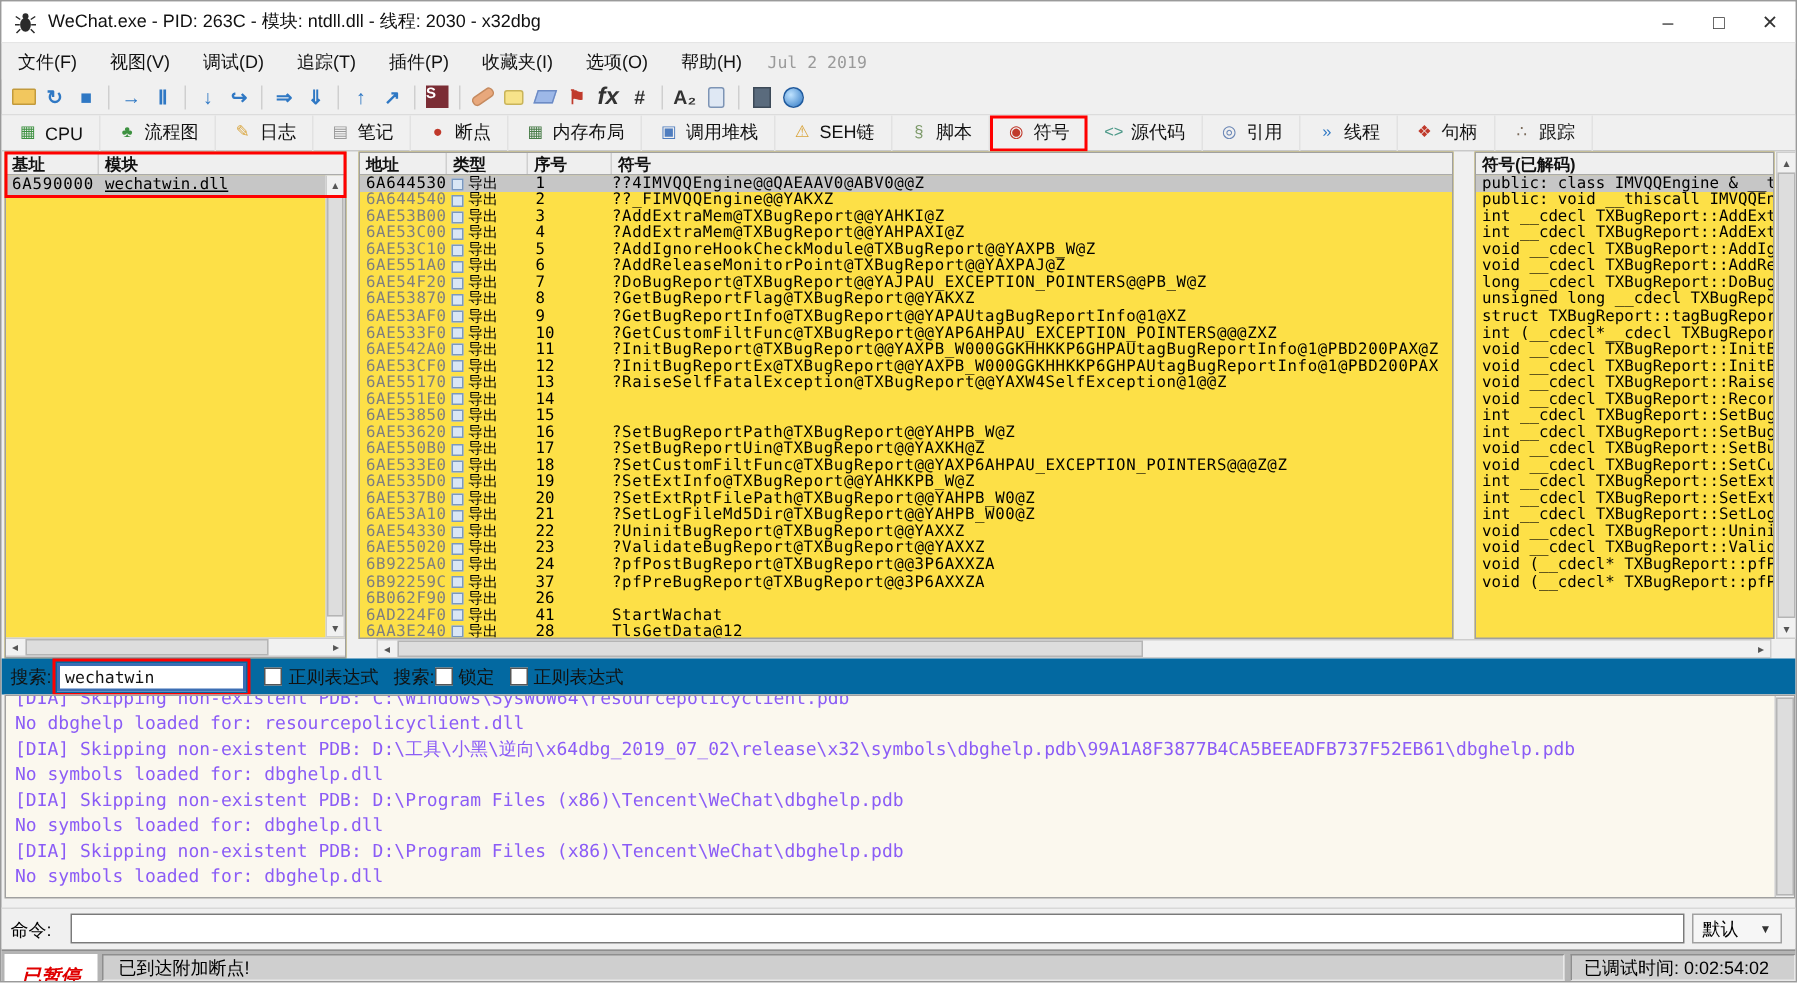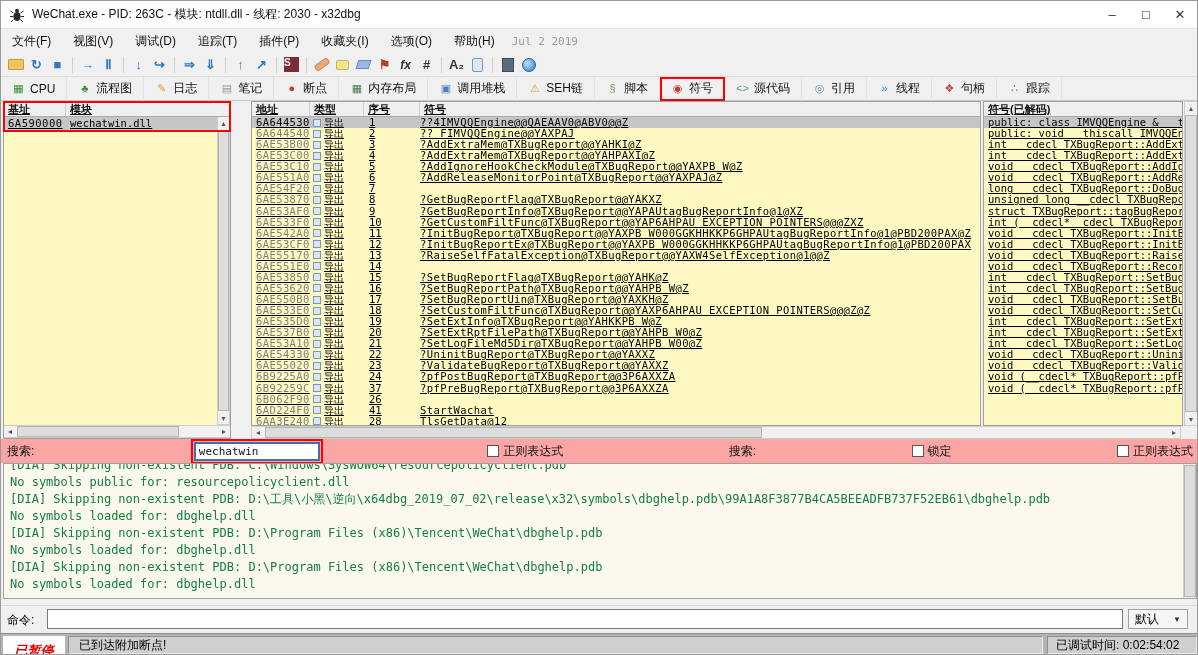--- a/index.html
+++ b/index.html
@@ -18,39 +18,39 @@
   .builddate{font-family:"DejaVu Sans Mono",monospace;font-size:11px;color:#9a9a9a;margin-left:6px;}
   
   .toolbar{position:absolute;left:0;top:52px;right:0;height:24px;display:flex;align-items:center;padding-left:4px;border-bottom:1px solid #dcdcdc;}
   .tbtn{min-width:19px;height:19px;display:flex;align-items:center;justify-content:center;font-size:13px;font-weight:bold;margin:0 1px;}
   .tsep{width:1px;height:16px;background:#cfcfcf;margin:0 4px;}
   .ico-folder{width:16px;height:11px;background:#f2c75e;border:1px solid #c29a3c;border-radius:1px;}
   .ico-s{background:#7b2d35;color:#fff !important;width:15px;height:15px;font-size:10px;min-width:15px;}
   .ico-patch{width:16px;height:7px;background:#e8a87c;border:1px solid #c58a5f;border-radius:3px;transform:rotate(-35deg);}
   .ico-comment{width:13px;height:10px;background:#f7e38a;border:1px solid #c9b45a;border-radius:2px;}
   .ico-label{width:13px;height:9px;background:#9db8e8;border:1px solid #6d8bc4;transform:skewX(-18deg);}
-  .ico-fx{font-style:italic;font-size:12px;color:#333;}
+  .ico-fx{font-style:italic;font-size:16px;color:#333;}
   .ico-device{width:11px;height:14px;background:#dfe8f4;border:1px solid #7d94b5;border-radius:2px;}
   .ico-calc{width:12px;height:14px;background:#5a6b7d;border:1px solid #3d4a58;}
   .ico-globe{width:14px;height:14px;border-radius:50%;background:radial-gradient(circle at 35% 35%,#bfe3ff,#2f78c4);border:1px solid #1f5a9e;}
   
   .tabbar{position:absolute;left:0;top:76px;right:0;height:24px;display:flex;align-items:center;background:#f0f0f0;border-bottom:1px solid #c8c8c8;}
   .tab{display:flex;align-items:center;gap:5px;height:24px;padding:0 11px;font-size:12px;color:#111;border-right:1px solid #e2e2e2;}
   .tab-ico{min-width:13px;text-align:center;font-size:11px;line-height:1;}
   .annotated{outline:2px solid #ff0000;outline-offset:-2px;}
   
-  .panel{position:absolute;background:#fef9c3;border:1px solid #a0a0a0;text-decoration:underline;}
+  .panel{position:absolute;background:#fde047;border:1px solid #a0a0a0;}
   .hdr{display:flex;height:15px;background:#efefef;border-bottom:1px solid #ababab;font-size:11px;font-weight:bold;color:#111;}
   .hcell{display:flex;align-items:center;padding-left:4px;border-right:1px solid #cfcfcf;height:100%;overflow:hidden;white-space:nowrap;}
   .modules-panel{left:2px;top:100px;width:228px;height:338px;}
   .mrow{display:flex;height:13px;line-height:13px;font-family:"DejaVu Sans Mono",monospace;font-size:10.5px;background:#c6c6c6;white-space:pre;}
   .mc1{width:62px;padding-left:4px;letter-spacing:.5px;flex:none;}
   .mc2{flex:1;padding-left:4px;text-decoration:underline;overflow:hidden;}
   .ann-box{position:absolute;border:2px solid #ff0000;pointer-events:none;z-index:6;}
-  .symbols-panel{left:250px;top:100px;width:730px;height:325px;overflow:hidden;}
+  .symbols-panel{left:238px;top:100px;width:730px;height:325px;overflow:hidden;}
   .srow{display:flex;height:11.07px;line-height:11.07px;font-family:"DejaVu Sans Mono",monospace;font-size:10.5px;letter-spacing:.4px;white-space:pre;overflow:hidden;}
   .sel{background:#c6c6c6;}
   .c-addr{width:58px;padding-left:4px;flex:none;overflow:hidden;}
   .dim{color:#7f7f7f;}
   .c-type{width:54px;flex:none;display:flex;align-items:center;gap:3px;padding-left:3px;font-family:"Liberation Sans",sans-serif;font-size:10px;letter-spacing:0;}
   .exp-ico{width:8px;height:8px;background:#d9e6f5;border:1px solid #7a98c0;flex:none;}
   .c-ord{width:56px;flex:none;padding-left:5px;letter-spacing:0;}
   .c-sym{flex:1;overflow:hidden;}
   .decoded-panel{left:982px;top:100px;width:200px;height:325px;overflow:hidden;}
   .drow{height:11.07px;line-height:11.07px;font-family:"DejaVu Sans Mono",monospace;font-size:10.5px;white-space:pre;overflow:hidden;padding-left:4px;}
@@ -58,32 +58,32 @@
   .sb{position:absolute;background:#f1f1f1;border:1px solid #cdcdcd;display:flex;align-items:stretch;}
   .sb-h{flex-direction:row;}
   .sb-v{flex-direction:column;}
   .sb .arr{flex:none;display:flex;align-items:center;justify-content:center;font-size:8px;color:#555;width:12px;height:11px;}
   .sb-v .arr{width:100%;height:12px;}
   .sb .track{flex:1;position:relative;}
   .sb .thumb{position:absolute;background:#dddddd;border:1px solid #b5b5b5;}
   .sb-h .thumb{top:0;bottom:0;}
   .sb-v .thumb{left:0;right:0;}
   
-  .searchrow{position:absolute;left:0;top:438px;right:0;height:24px;display:flex;align-items:center;background:#fca5a5;font-size:12px;justify-content:space-between;}
+  .searchrow{position:absolute;left:0;top:438px;right:0;height:24px;display:flex;align-items:center;background:#0369a1;font-size:12px;}
   .lbl{color:#111;white-space:nowrap;}
   .txt{height:19px;border:1px solid #7a7a7a;background:#fff;font-family:"DejaVu Sans Mono",monospace;font-size:11px;padding:0 3px;color:#111;}
   .search-input{width:126px;margin-left:4px;border:2px solid #3c6eb4;outline:2px solid #ff0000;outline-offset:1px;}
   .filter-input{flex:1;margin:0 6px 0 4px;font-family:"Liberation Sans",sans-serif;font-size:12px;}
   .filter-input::placeholder{color:#9a9a9a;}
   .cb{width:12px;height:12px;background:#fff;border:1px solid #555;flex:none;margin-right:4px;}
   .cbgroup{display:flex;align-items:center;margin-right:10px;}
   
   .logarea{position:absolute;left:2px;top:462px;width:1194px;height:136px;background:#fbf8ee;border:1px solid #a0a0a0;overflow:hidden;}
   .loglines{margin-top:-7px;padding-left:6px;}
-  .logline{font-family:"DejaVu Sans Mono",monospace;font-size:12px;line-height:17px;white-space:pre;color:#15803d;}
+  .logline{font-family:"DejaVu Sans Mono",monospace;font-size:12px;line-height:17px;white-space:pre;color:#8b5cf6;}
   .log-sb{right:0;top:0;width:13px;height:100%;border:none;border-left:1px solid #cdcdcd;}
   
   .cmdrow{position:absolute;left:0;top:604px;right:0;height:27px;background:#f0f0f0;border-top:1px solid #d8d8d8;}
   .cmd-label{position:absolute;left:6px;top:6px;font-size:12px;}
   .cmd-input{position:absolute;left:46px;top:3px;width:1076px;height:20px;}
   .combo{position:absolute;left:1127px;top:3px;width:60px;height:20px;border:1px solid #a0a0a0;background:#f6f6f6;display:flex;align-items:center;justify-content:space-between;padding:0 6px;font-size:12px;}
   .combo .arr{font-size:8px;color:#333;}
   
   .statusbar{position:absolute;left:0;top:632px;right:0;height:23px;background:#b4b4b4;border-top:1px solid #8e8e8e;}
   .paused{position:absolute;left:2px;top:2px;width:62px;height:30px;background:#ffffff;color:#e00000;font-weight:bold;font-size:13px;display:flex;align-items:center;justify-content:center;font-style:italic;}
@@ -291,34 +291,34 @@
 
   <div class="panel symbols-panel">
     <div class="hdr">
       <span class="hcell" style="width:58px;">地址</span>
       <span class="hcell" style="width:54px;">类型</span>
       <span class="hcell" style="width:56px;">序号</span>
       <span class="hcell" style="flex:1;border-right:none;">符号</span>
     </div>
     <div id="symbol-rows">
         <div class="srow sel"><span class="c-addr">6A644530</span><span class="c-type"><span class="exp-ico"></span><span>导出</span></span><span class="c-ord">1</span><span class="c-sym">??4IMVQQEngine@@QAEAAV0@ABV0@@Z</span></div>
-        <div class="srow"><span class="c-addr dim">6A644540</span><span class="c-type"><span class="exp-ico"></span><span>导出</span></span><span class="c-ord">2</span><span class="c-sym">??_FIMVQQEngine@@YAXPAJ</span></div>
+        <div class="srow"><span class="c-addr dim">6A644540</span><span class="c-type"><span class="exp-ico"></span><span>导出</span></span><span class="c-ord">2</span><span class="c-sym">??_FIMVQQEngine@@YAKXZ</span></div>
         <div class="srow"><span class="c-addr dim">6AE53B00</span><span class="c-type"><span class="exp-ico"></span><span>导出</span></span><span class="c-ord">3</span><span class="c-sym">?AddExtraMem@TXBugReport@@YAHKI@Z</span></div>
         <div class="srow"><span class="c-addr dim">6AE53C00</span><span class="c-type"><span class="exp-ico"></span><span>导出</span></span><span class="c-ord">4</span><span class="c-sym">?AddExtraMem@TXBugReport@@YAHPAXI@Z</span></div>
         <div class="srow"><span class="c-addr dim">6AE53C10</span><span class="c-type"><span class="exp-ico"></span><span>导出</span></span><span class="c-ord">5</span><span class="c-sym">?AddIgnoreHookCheckModule@TXBugReport@@YAXPB_W@Z</span></div>
         <div class="srow"><span class="c-addr dim">6AE551A0</span><span class="c-type"><span class="exp-ico"></span><span>导出</span></span><span class="c-ord">6</span><span class="c-sym">?AddReleaseMonitorPoint@TXBugReport@@YAXPAJ@Z</span></div>
-        <div class="srow"><span class="c-addr dim">6AE54F20</span><span class="c-type"><span class="exp-ico"></span><span>导出</span></span><span class="c-ord">7</span></div>
+        <div class="srow"><span class="c-addr dim">6AE54F20</span><span class="c-type"><span class="exp-ico"></span><span>导出</span></span><span class="c-ord">7</span><span class="c-sym">?DoBugReport@TXBugReport@@YAJPAU_EXCEPTION_POINTERS@@PB_W@Z</span></div>
         <div class="srow"><span class="c-addr dim">6AE53870</span><span class="c-type"><span class="exp-ico"></span><span>导出</span></span><span class="c-ord">8</span><span class="c-sym">?GetBugReportFlag@TXBugReport@@YAKXZ</span></div>
         <div class="srow"><span class="c-addr dim">6AE53AF0</span><span class="c-type"><span class="exp-ico"></span><span>导出</span></span><span class="c-ord">9</span><span class="c-sym">?GetBugReportInfo@TXBugReport@@YAPAUtagBugReportInfo@1@XZ</span></div>
         <div class="srow"><span class="c-addr dim">6AE533F0</span><span class="c-type"><span class="exp-ico"></span><span>导出</span></span><span class="c-ord">10</span><span class="c-sym">?GetCustomFiltFunc@TXBugReport@@YAP6AHPAU_EXCEPTION_POINTERS@@@ZXZ</span></div>
         <div class="srow"><span class="c-addr dim">6AE542A0</span><span class="c-type"><span class="exp-ico"></span><span>导出</span></span><span class="c-ord">11</span><span class="c-sym">?InitBugReport@TXBugReport@@YAXPB_W000GGKHHKKP6GHPAUtagBugReportInfo@1@PBD200PAX@Z</span></div>
         <div class="srow"><span class="c-addr dim">6AE53CF0</span><span class="c-type"><span class="exp-ico"></span><span>导出</span></span><span class="c-ord">12</span><span class="c-sym">?InitBugReportEx@TXBugReport@@YAXPB_W000GGKHHKKP6GHPAUtagBugReportInfo@1@PBD200PAX</span></div>
         <div class="srow"><span class="c-addr dim">6AE55170</span><span class="c-type"><span class="exp-ico"></span><span>导出</span></span><span class="c-ord">13</span><span class="c-sym">?RaiseSelfFatalException@TXBugReport@@YAXW4SelfException@1@@Z</span></div>
         <div class="srow"><span class="c-addr dim">6AE551E0</span><span class="c-type"><span class="exp-ico"></span><span>导出</span></span><span class="c-ord">14</span></div>
-        <div class="srow"><span class="c-addr dim">6AE53850</span><span class="c-type"><span class="exp-ico"></span><span>导出</span></span><span class="c-ord">15</span><span class="c-sym">?SetBugReportFlag@TXBugReport@@YAHK@Z</span></div>
+        <div class="srow"><span class="c-addr dim">6AE53850</span><span class="c-type"><span class="exp-ico"></span><span>导出</span></span><span class="c-ord">15</span></div>
         <div class="srow"><span class="c-addr dim">6AE53620</span><span class="c-type"><span class="exp-ico"></span><span>导出</span></span><span class="c-ord">16</span><span class="c-sym">?SetBugReportPath@TXBugReport@@YAHPB_W@Z</span></div>
         <div class="srow"><span class="c-addr dim">6AE550B0</span><span class="c-type"><span class="exp-ico"></span><span>导出</span></span><span class="c-ord">17</span><span class="c-sym">?SetBugReportUin@TXBugReport@@YAXKH@Z</span></div>
         <div class="srow"><span class="c-addr dim">6AE533E0</span><span class="c-type"><span class="exp-ico"></span><span>导出</span></span><span class="c-ord">18</span><span class="c-sym">?SetCustomFiltFunc@TXBugReport@@YAXP6AHPAU_EXCEPTION_POINTERS@@@Z@Z</span></div>
         <div class="srow"><span class="c-addr dim">6AE535D0</span><span class="c-type"><span class="exp-ico"></span><span>导出</span></span><span class="c-ord">19</span><span class="c-sym">?SetExtInfo@TXBugReport@@YAHKKPB_W@Z</span></div>
         <div class="srow"><span class="c-addr dim">6AE537B0</span><span class="c-type"><span class="exp-ico"></span><span>导出</span></span><span class="c-ord">20</span><span class="c-sym">?SetExtRptFilePath@TXBugReport@@YAHPB_W0@Z</span></div>
         <div class="srow"><span class="c-addr dim">6AE53A10</span><span class="c-type"><span class="exp-ico"></span><span>导出</span></span><span class="c-ord">21</span><span class="c-sym">?SetLogFileMd5Dir@TXBugReport@@YAHPB_W00@Z</span></div>
         <div class="srow"><span class="c-addr dim">6AE54330</span><span class="c-type"><span class="exp-ico"></span><span>导出</span></span><span class="c-ord">22</span><span class="c-sym">?UninitBugReport@TXBugReport@@YAXXZ</span></div>
         <div class="srow"><span class="c-addr dim">6AE55020</span><span class="c-type"><span class="exp-ico"></span><span>导出</span></span><span class="c-ord">23</span><span class="c-sym">?ValidateBugReport@TXBugReport@@YAXXZ</span></div>
         <div class="srow"><span class="c-addr dim">6B9225A0</span><span class="c-type"><span class="exp-ico"></span><span>导出</span></span><span class="c-ord">24</span><span class="c-sym">?pfPostBugReport@TXBugReport@@3P6AXXZA</span></div>
         <div class="srow"><span class="c-addr dim">6B92259C</span><span class="c-type"><span class="exp-ico"></span><span>导出</span></span><span class="c-ord">37</span><span class="c-sym">?pfPreBugReport@TXBugReport@@3P6AXXZA</span></div>
@@ -390,21 +390,21 @@
     </span>
     <span class="cbgroup" style="margin-right:4px;">
       <span class="cb"></span>
       <span class="lbl">正则表达式</span>
     </span>
   </div>
 
   <div class="logarea">
     <div class="loglines" id="log-lines">
         <div class="logline">[DIA] Skipping non-existent PDB: C:\Windows\SysWOW64\resourcepolicyclient.pdb</div>
-        <div class="logline">No symbols public for: resourcepolicyclient.dll</div>
+        <div class="logline">No dbghelp loaded for: resourcepolicyclient.dll</div>
         <div class="logline">[DIA] Skipping non-existent PDB: D:\工具\小黑\逆向\x64dbg_2019_07_02\release\x32\symbols\dbghelp.pdb\99A1A8F3877B4CA5BEEADFB737F52EB61\dbghelp.pdb</div>
         <div class="logline">No symbols loaded for: dbghelp.dll</div>
         <div class="logline">[DIA] Skipping non-existent PDB: D:\Program Files (x86)\Tencent\WeChat\dbghelp.pdb</div>
         <div class="logline">No symbols loaded for: dbghelp.dll</div>
         <div class="logline">[DIA] Skipping non-existent PDB: D:\Program Files (x86)\Tencent\WeChat\dbghelp.pdb</div>
         <div class="logline">No symbols loaded for: dbghelp.dll</div>
       </div>
     <div class="sb sb-v log-sb">
       <span class="track">
           <span class="thumb" style="top:1px;bottom:1px;"></span>

